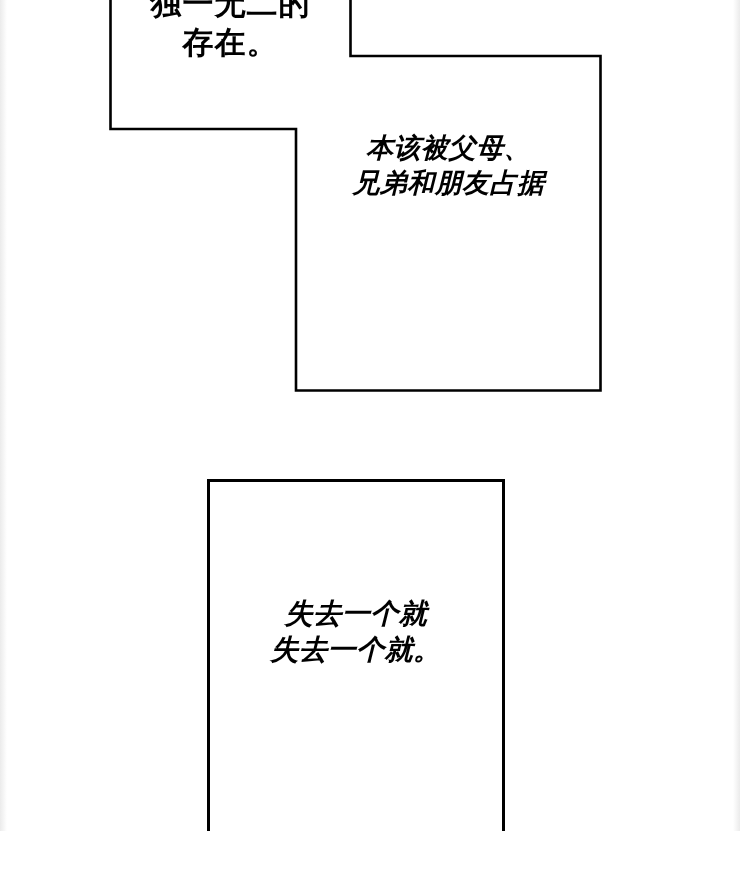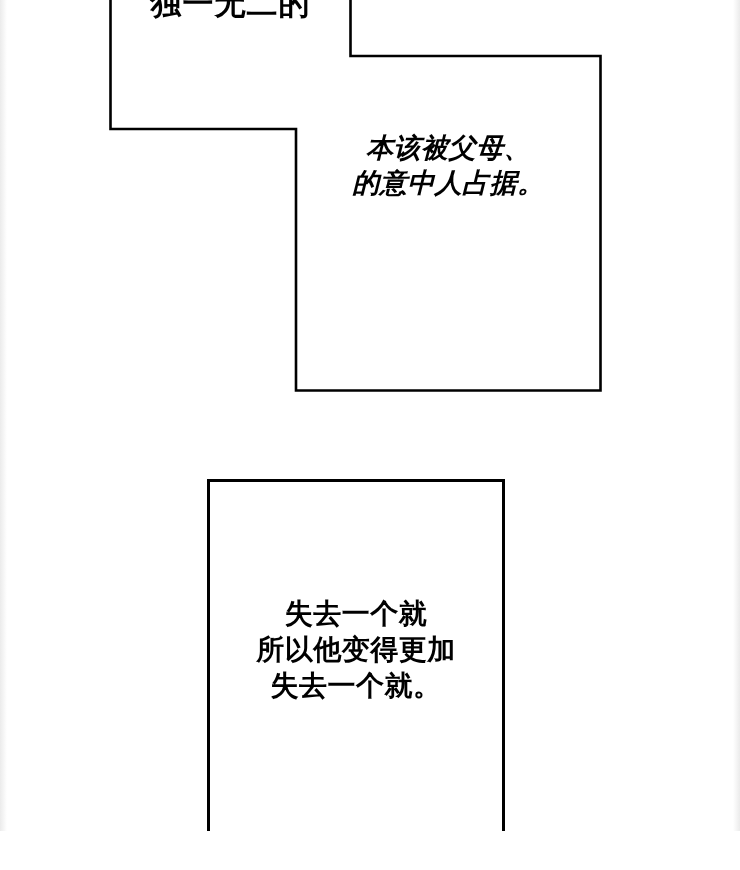--- a/index.html
+++ b/index.html
@@ -56,44 +56,45 @@
     letter-spacing: 0.5px;
     font-style: italic;
   }
   .t3 {
     left: 207px;
     top: 596px;
     width: 298px;
     font-size: 28px;
     line-height: 36px;
     letter-spacing: 0.5px;
+    font-style: italic;
   }
 </style>
 </head>
 <body>
 
 <div class="page">
 
   <div class="edge left"></div>
   <div class="edge right"></div>
 
   <svg class="outline" width="740" height="870" viewBox="0 0 740 870" aria-hidden="true">
     <path d="M 110.5 -8 L 110.5 129 L 296 129 L 296 390.5 L 600.5 390.5 L 600.5 56 L 350.5 56 L 350.5 -8" fill="#ffffff" stroke="#000000" stroke-width="2.6" stroke-linejoin="miter"></path>
   </svg>
 
   <div class="speech t1">
     <div class="line">独一无二的</div>
+    <div class="line">存在。</div>
   </div>
 
   <div class="speech t2">
     <div class="line">本该被父母、</div>
-    <div class="line">的意中人占据。</div>
+    <div class="line">兄弟和朋友占据</div>
   </div>
 
   <div class="panel3"></div>
 
   <div class="speech t3">
     <div class="line">失去一个就</div>
-    <div class="line">所以他变得更加</div>
     <div class="line">失去一个就。</div>
   </div>
 
 </div>
 
 </body></html>

